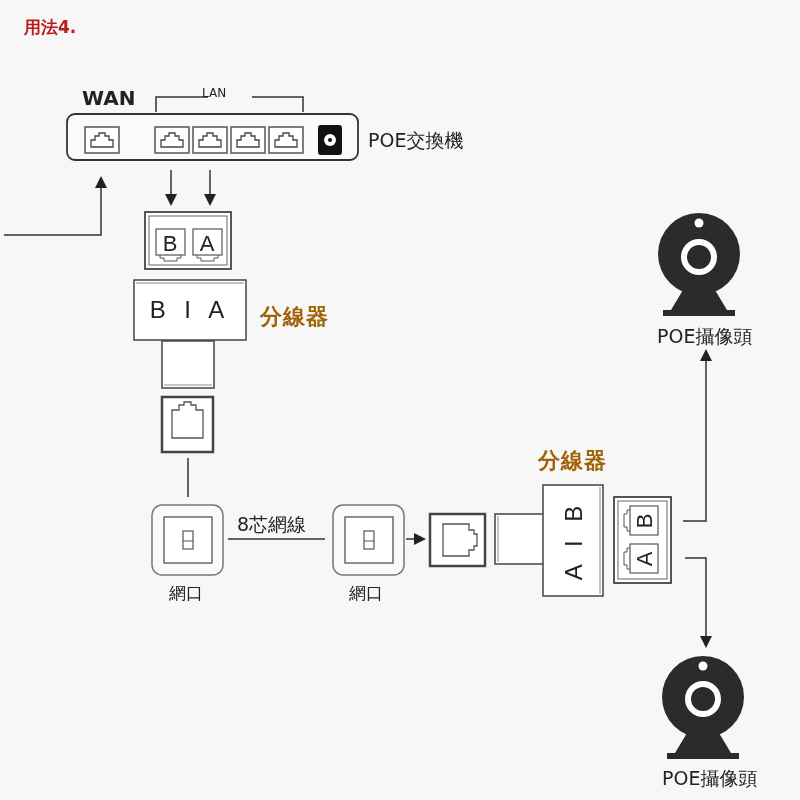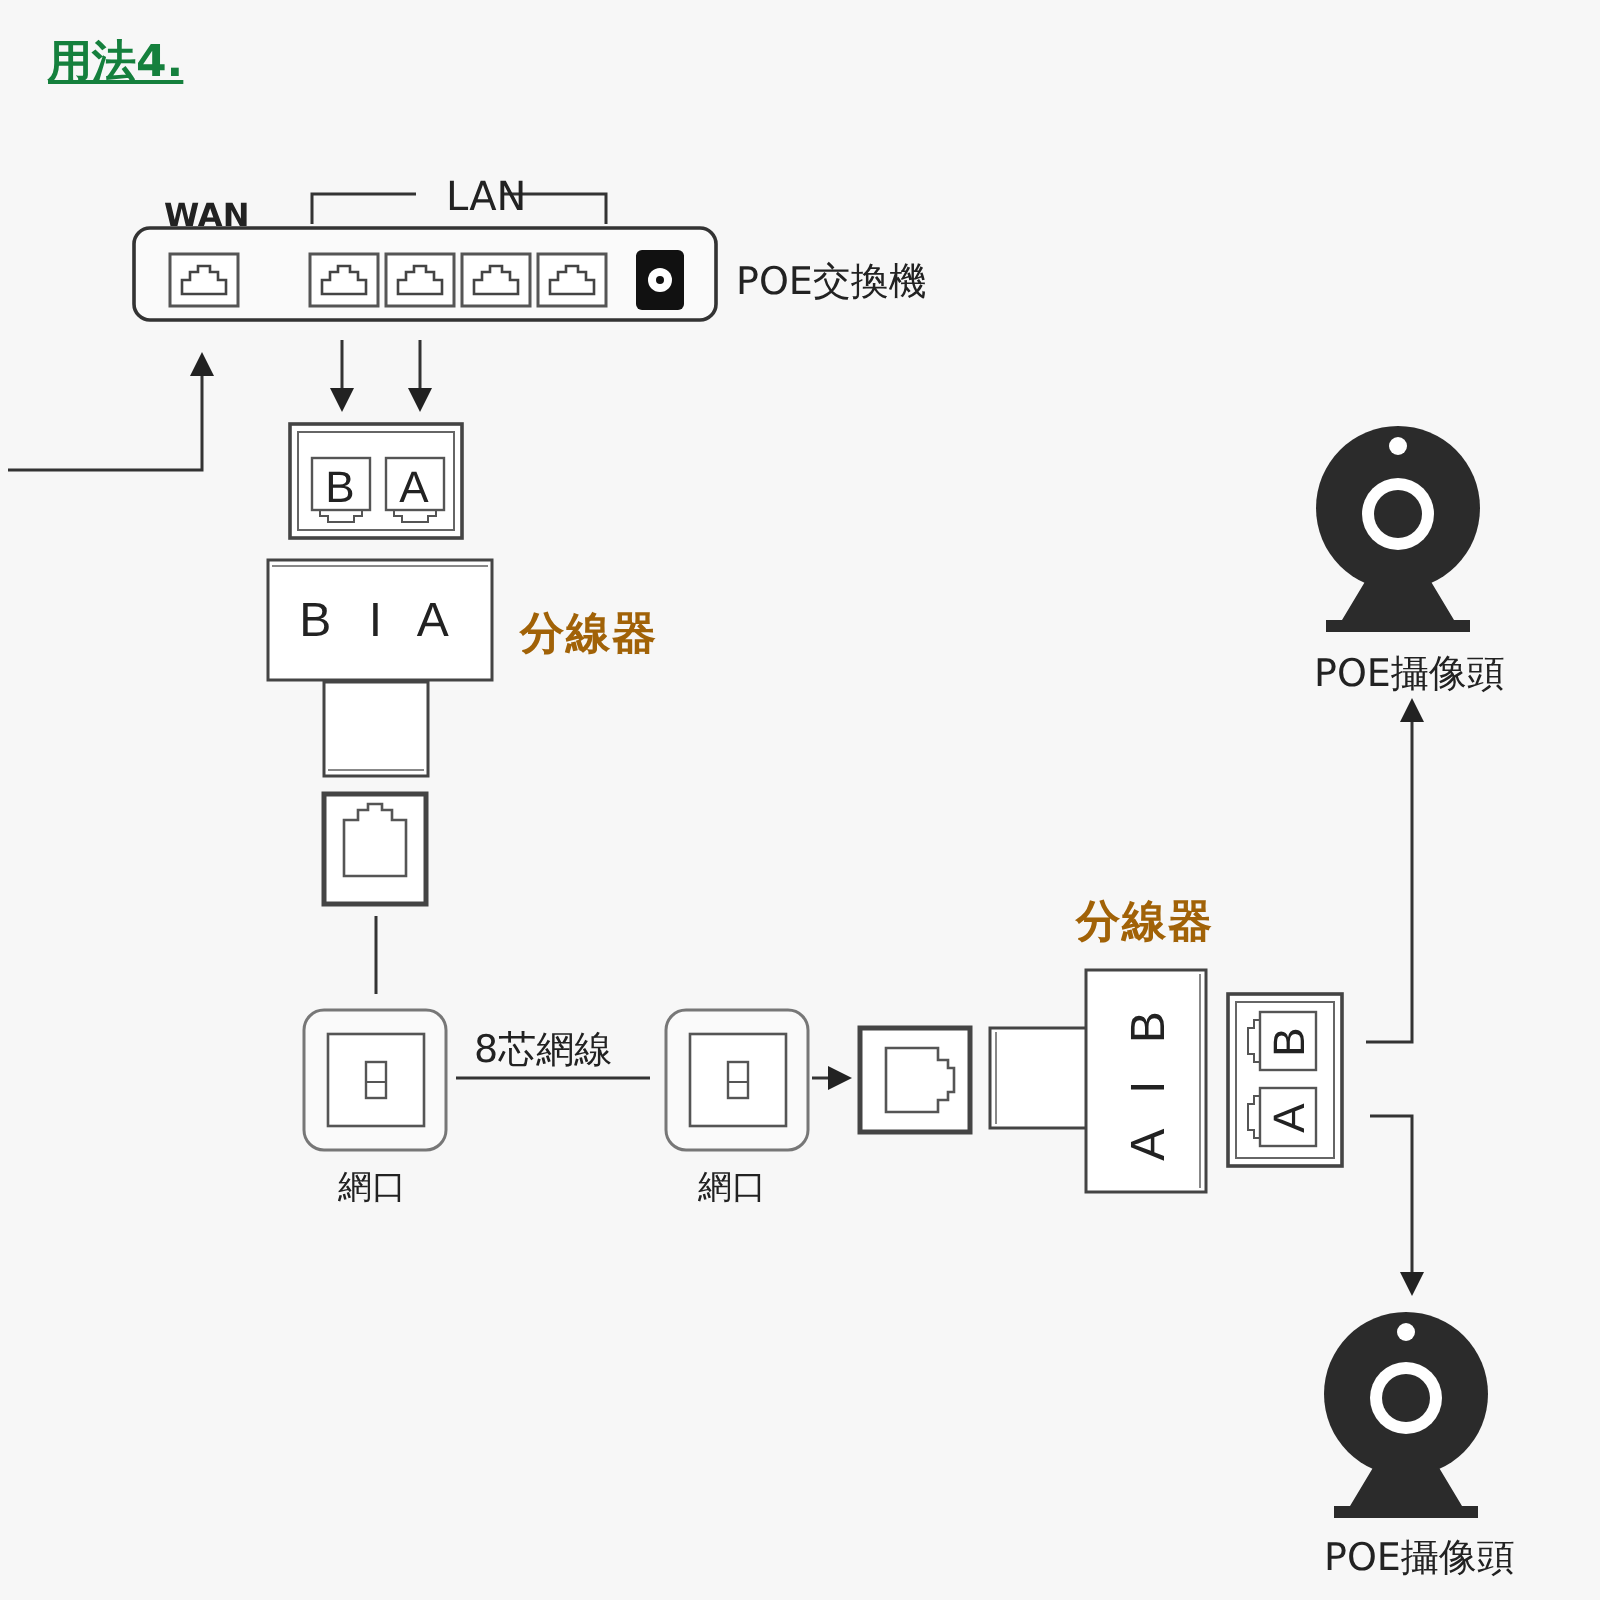--- a/index.html
+++ b/index.html
@@ -1,18 +1,18 @@
 <!DOCTYPE html>
 <html><head>
 <meta charset="utf-8">
 <style>
   html,body{margin:0;padding:0;}
   body{width:800px;height:800px;background:#f7f7f7;position:relative;overflow:hidden;font-family:"DejaVu Sans","Liberation Sans",sans-serif;color:#222;}
   .abs{position:absolute;}
-  .title{left:24px;top:16px;font-size:22px;font-weight:bold;color:#15803d;text-decoration:underline;}
+  .title{left:24px;top:16px;font-size:17px;font-weight:bold;color:#b91c1c;}
   .lbl{font-size:19px;color:#222;white-space:nowrap;}
   .red{color:#a16207;font-weight:bold;font-size:22px;letter-spacing:1px;white-space:nowrap;}
   svg.diagram{position:absolute;left:0;top:0;}
 </style>
 </head>
 <body>
 
 <div class="abs title">用法4.</div>
 
 <svg class="diagram" width="800" height="800" viewBox="0 0 800 800">
@@ -144,22 +144,22 @@
   </g>
 
   <text x="170" y="251" font-size="22" text-anchor="middle" font-family="Liberation Sans, sans-serif" fill="#222">B</text>
   <text x="207" y="251" font-size="22" text-anchor="middle" font-family="Liberation Sans, sans-serif" fill="#222">A</text>
   <text x="190" y="318" font-size="24" text-anchor="middle" font-family="Liberation Sans, sans-serif" letter-spacing="6" fill="#222">B I A</text>
   <text x="0" y="0" font-size="24" text-anchor="middle" font-family="Liberation Sans, sans-serif" letter-spacing="6" fill="#222" transform="translate(582,540) rotate(-90)">A I B</text>
   <text x="0" y="0" font-size="22" text-anchor="middle" font-family="Liberation Sans, sans-serif" fill="#222" transform="translate(652,521) rotate(-90)">B</text>
   <text x="0" y="0" font-size="22" text-anchor="middle" font-family="Liberation Sans, sans-serif" fill="#222" transform="translate(652,559) rotate(-90)">A</text>
 </svg>
 
-<div class="abs lbl" style="left:82px;top:86px;font-weight:bold;font-size:16px;margin-top:12px;">WAN</div>
-<div class="abs lbl" style="left:223px;top:86px;font-size:20px;">LAN</div>
+<div class="abs lbl" style="left:82px;top:86px;font-weight:bold;font-size:20px;">WAN</div>
+<div class="abs lbl" style="left:202px;top:86px;font-size:12px;">LAN</div>
 <div class="abs lbl" style="left:368px;top:128px;">POE交換機</div>
 
 <div class="abs red" style="left:260px;top:302px;">分線器</div>
 <div class="abs red" style="left:538px;top:446px;">分線器</div>
 
 <div class="abs lbl" style="left:237px;top:512px;">8芯網線</div>
 <div class="abs lbl" style="left:169px;top:582px;font-size:17px;">網口</div>
 <div class="abs lbl" style="left:349px;top:582px;font-size:17px;">網口</div>
 
 <div class="abs lbl" style="left:657px;top:324px;">POE攝像頭</div>

